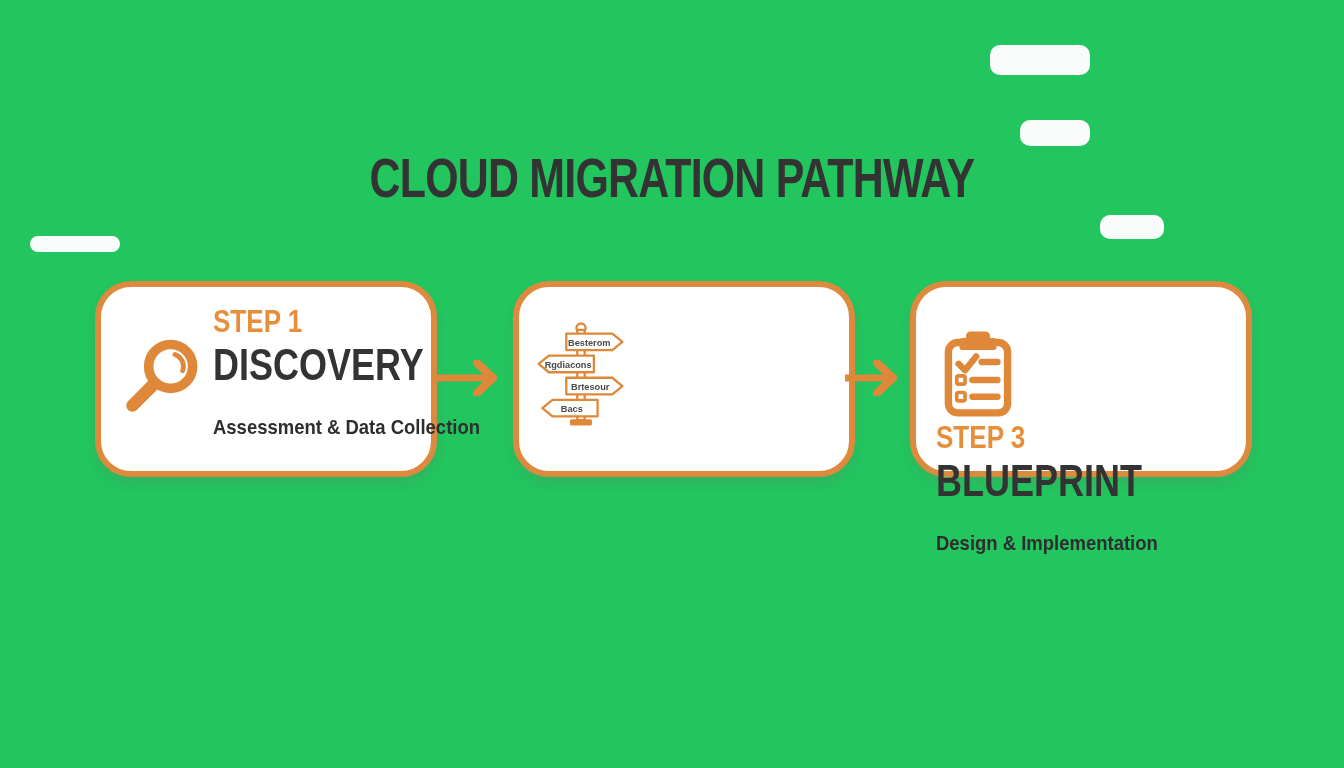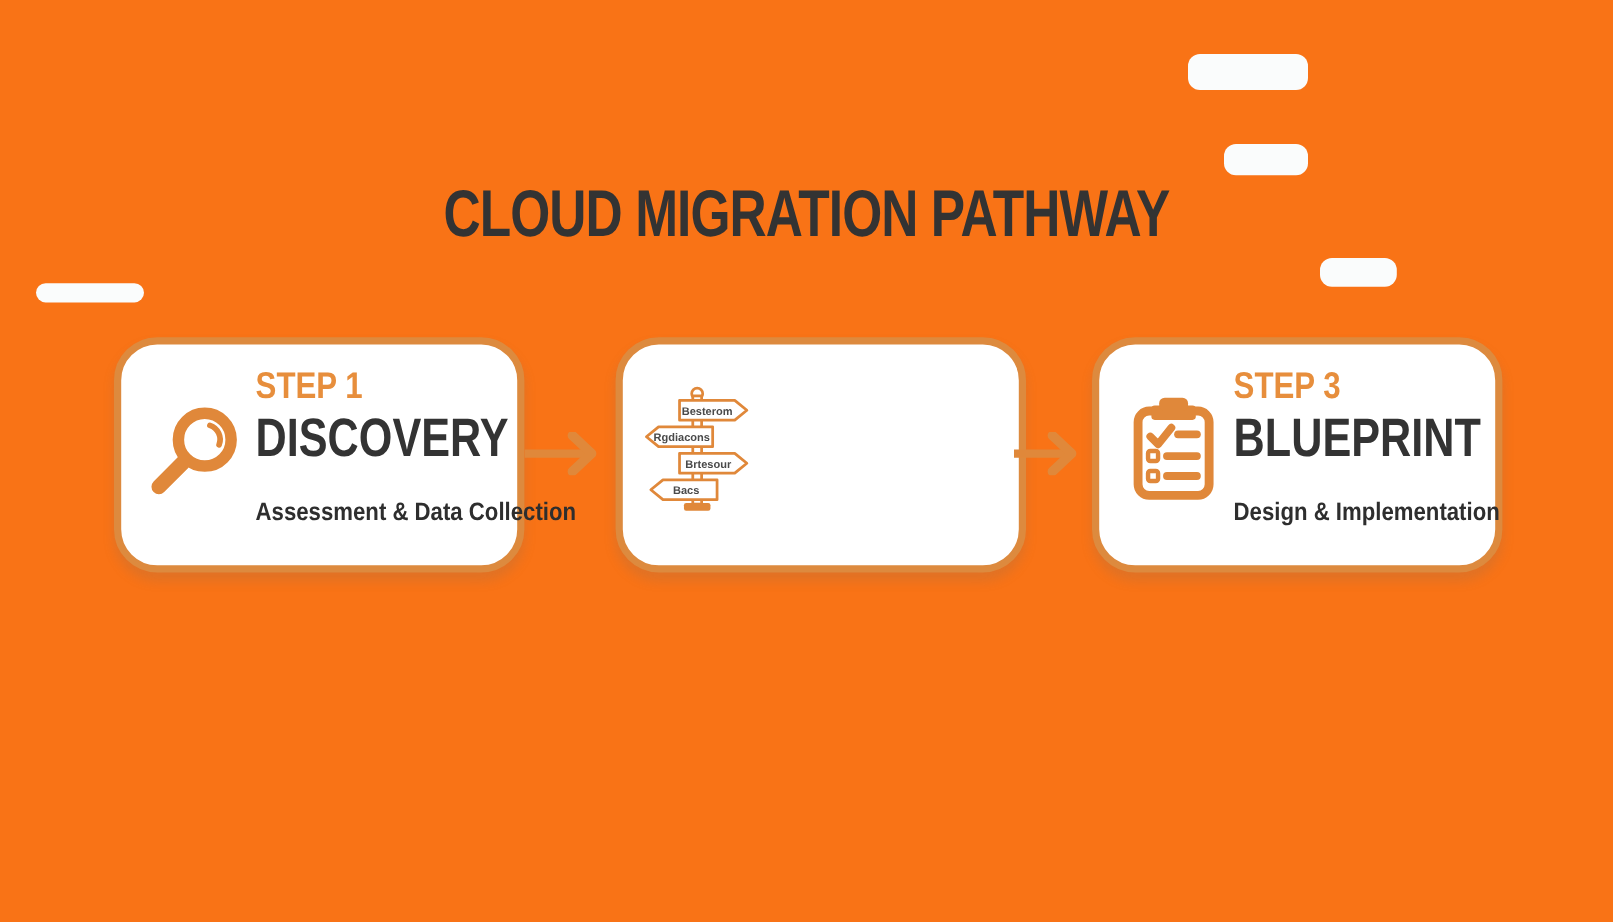--- a/index.html
+++ b/index.html
@@ -1,19 +1,19 @@
 <!DOCTYPE html>
 <html><head>
 <meta charset="utf-8">
 <style>
   * { margin: 0; padding: 0; box-sizing: border-box; }
   html, body { width: 1344px; height: 768px; background: #ffffff; overflow: hidden; }
   body { font-family: "Liberation Sans", sans-serif; position: relative; }
 
-  .stage { position: absolute; inset: 0; background: #f97316; }
+  .stage { position: absolute; inset: 0; background: #22c55e; }
 
   
   .blob { position: absolute; background: #fafcfc; border-radius: 10px; }
 
   .title {
     position: absolute;
     top: 146px; left: 0; width: 100%;
     text-align: center;
     font-size: 55px;
     font-weight: bold;
@@ -32,21 +32,21 @@
     background: #ffffff;
     border: 6px solid #dd8a3e;
     border-radius: 36px;
     box-shadow: 0 7px 10px rgba(110,110,110,0.18);
     display: flex;
     align-items: flex-start;
     padding: 18px 10px 0 16px;
   }
   .card-1 { left: 95px; }
   .card-2 { left: 513px; }
-  .card-3 { left: 910px; }
+  .card-3 { left: 910px; flex-direction: column; }
 
   .icon-col {
     width: 92px;
     flex: 0 0 92px;
     display: flex;
     justify-content: center;
   }
   .icon-col.magnifier { margin-top: 26px; }
   .icon-col.signpost  { margin-top: 14px; }
   .icon-col.clipboard { margin-top: 24px; }

